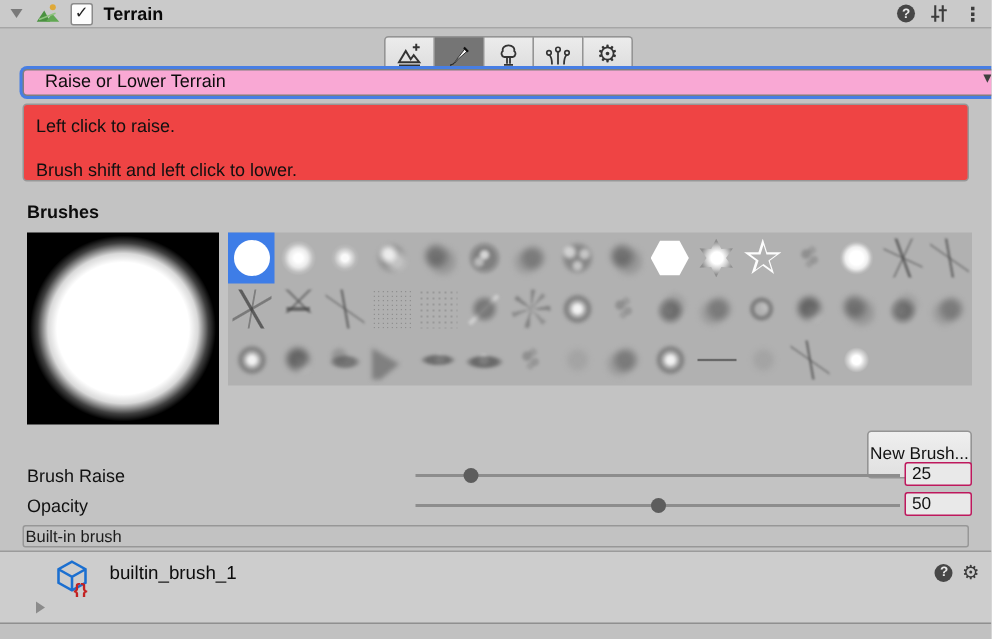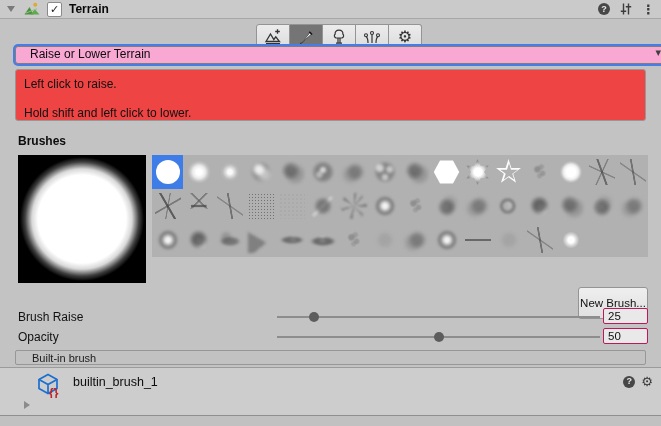--- a/index.html
+++ b/index.html
@@ -97,21 +97,21 @@
      font-size:11.5px;color:#111;display:flex;align-items:center;justify-content:center;cursor:pointer;box-sizing:border-box;}
   .srow{position:absolute;left:0;width:661px;height:18px;}
   .srow .slabel{position:absolute;left:18px;top:2px;color:#111;}
   .track{position:absolute;left:277px;top:8px;width:323px;height:2px;background:#8d8d8d;cursor:pointer;}
   .handle{position:absolute;top:-4px;width:10px;height:10px;border-radius:50%;background:#5d5d5d;cursor:pointer;}
   .num{position:absolute;left:603px;top:0;width:45px;height:16px;border:1px solid #be185d;background:#e9e9e9;
        font-family:inherit;font-size:11.5px;color:#111;padding:0 0 0 4px;box-sizing:border-box;border-radius:2px;}
   
   .bibar{position:absolute;left:15px;top:350px;width:631px;height:15px;background:#c2c2c2;
          border:1px solid #979797;border-radius:2px;box-sizing:border-box;
-         font-size:11px;color:#1c1c1c;display:flex;align-items:center;padding-left:16px;}
+         font-size:11px;color:#1c1c1c;display:flex;align-items:center;padding-left:1px;}
   .div1{position:absolute;left:0;top:367px;width:661px;height:1px;background:#9b9b9b;}
   .editor{position:absolute;left:0;top:368px;width:661px;height:47px;background:#cdcdcd;}
   .cube{position:absolute;left:36px;top:4px;width:26px;height:26px;}
   .aname{position:absolute;left:73px;top:7px;font-size:12.5px;color:#0c0c0c;}
   .ed-icons{position:absolute;right:8px;top:7px;display:flex;align-items:center;gap:6px;}
   .gear-sm{font-size:13px;color:#3a3a3a;line-height:1;cursor:pointer;}
   .fold-closed{position:absolute;left:24px;top:33px;width:0;height:0;
       border-top:4.5px solid transparent;border-bottom:4.5px solid transparent;border-left:6px solid #8b8b8b;cursor:pointer;}
   .div2{position:absolute;left:0;top:415px;width:661px;height:1px;background:#8f8f8f;}
   .bstrip{position:absolute;left:0;top:416px;width:661px;height:10px;background:#c1c1c1;}
@@ -177,21 +177,21 @@
     </div>
   </div>
 
   <div class="drop">
     <span class="val">Raise or Lower Terrain</span>
     <span class="caret">▾</span>
   </div>
 
   <div class="helpbox">
     <div class="l1">Left click to raise.</div>
-    <div class="l2">Hold shift and left click to lower.</div>
+    <div class="l2">Brush shift and left click to lower.</div>
   </div>
 
   <div class="sec-label">Brushes</div>
   <div class="preview">
       <div class="circ"></div>
     </div>
   <div class="palette">
       <div class="cell sel">
         <div class="th k-hard"></div>
       </div>

